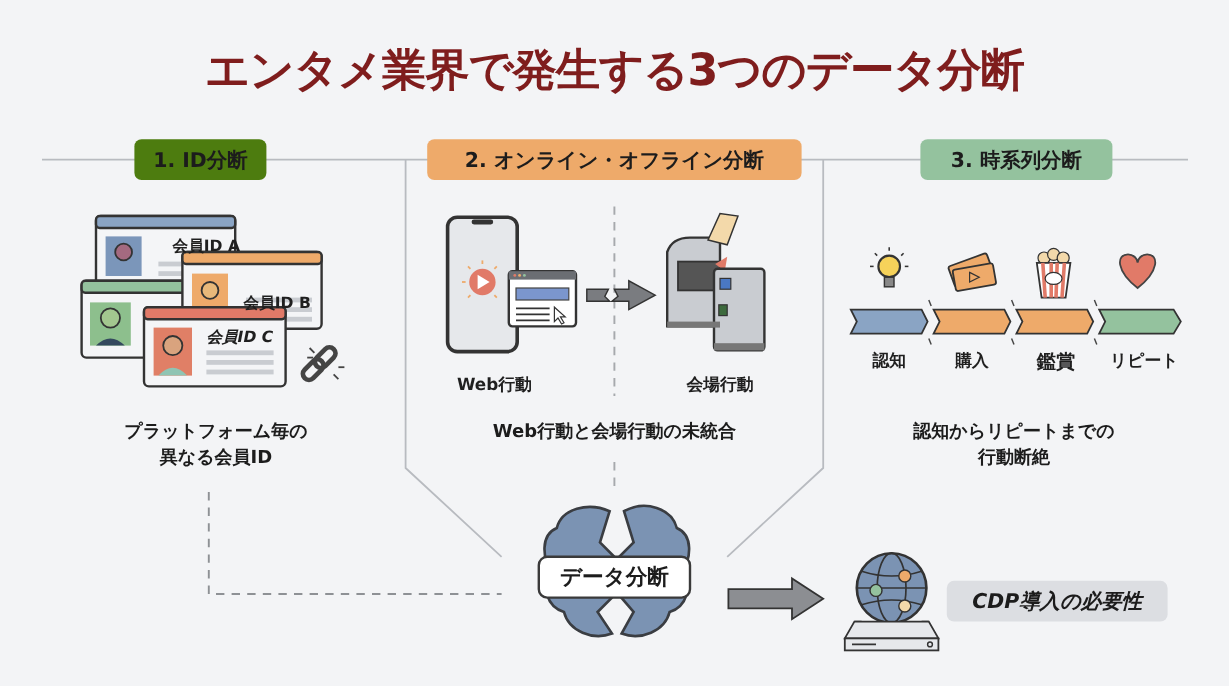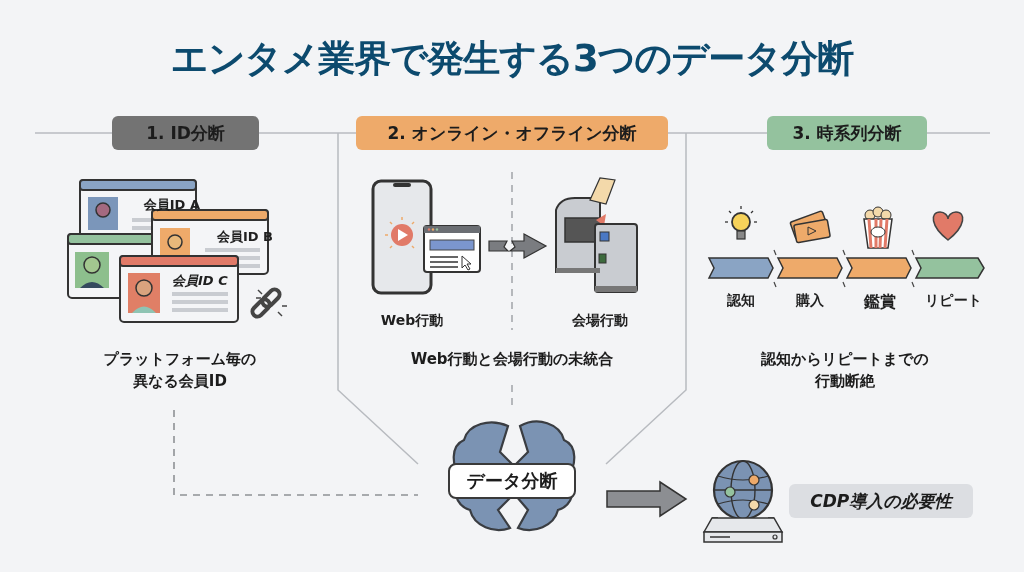--- a/index.html
+++ b/index.html
@@ -1,19 +1,19 @@
 <!DOCTYPE html>
 <html><head>
 <meta charset="utf-8">
 <style>
   * { box-sizing: border-box; margin: 0; padding: 0; }
   html, body { width: 1024px; height: 572px; overflow: hidden; }
   body { background: #f3f4f6; font-family: "DejaVu Sans", sans-serif; position: relative; color: #1c1c1c; }
   .abs { position: absolute; }
-  .title { left: 0; width: 1024px; top: 34px; text-align: center; font-size: 37px; font-weight: bold; letter-spacing: -1px; color: #0c4a6e; }
+  .title { left: 0; width: 1024px; top: 34px; text-align: center; font-size: 37px; font-weight: bold; letter-spacing: -1px; color: #7f1d1d; }
   .badge { top: 116px; height: 34px; border-radius: 6px; font-weight: bold; font-size: 17px; display: flex; align-items: center; justify-content: center; color: #1c1c1c; }
   .lbl { font-weight: bold; font-size: 13px; color: #1f1f1f; text-align: center; }
   .cap { font-weight: bold; font-size: 15px; color: #1c1c1c; text-align: center; line-height: 22px; }
   svg { position: absolute; left: 0; top: 0; }
   .pill { border: 2px solid #3a3a3a; background: #fff; border-radius: 8px; font-weight: bold; font-size: 18px; display: flex; align-items: center; justify-content: center; }
   .cdp { background: #dcdee2; border-radius: 6px; font-weight: bold; font-size: 17px; display: flex; align-items: center; justify-content: center; font-style: italic; }
 </style>
 </head>
 <body>
 
@@ -24,21 +24,21 @@
 
   <polyline points="338,133 338,390 418,464" fill="none" stroke="#b8bbc0" stroke-width="1.5"></polyline>
   <polyline points="686,133 686,390 606,464" fill="none" stroke="#b8bbc0" stroke-width="1.5"></polyline>
 
   <line x1="512" y1="172" x2="512" y2="330" stroke="#a6a9ad" stroke-width="1.6" stroke-dasharray="7,6"></line>
   <line x1="512" y1="385" x2="512" y2="410" stroke="#a6a9ad" stroke-width="1.6" stroke-dasharray="7,6"></line>
 
   <polyline points="174,410 174,495 418,495" fill="none" stroke="#8e9195" stroke-width="1.6" stroke-dasharray="7,6"></polyline>
 </svg>
 
-<div class="abs badge" style="left:112px;width:147px;background:#737373;">1. ID分断</div>
+<div class="abs badge" style="left:112px;width:110px;background:#4d7c0f;">1. ID分断</div>
 <div class="abs badge" style="left:356px;width:312px;background:#eeaa6a;">2. オンライン・オフライン分断</div>
 <div class="abs badge" style="left:767px;width:160px;background:#94c29e;">3. 時系列分断</div>
 
 <svg width="1024" height="572">
 
   <g>
     <rect x="80" y="180" width="116" height="60" rx="4" fill="#f4f5f7" stroke="#333" stroke-width="2"></rect>
     <rect x="80" y="180" width="116" height="10" rx="3" fill="#8aa4c4" stroke="#333" stroke-width="2"></rect>
     <rect x="88" y="197" width="30" height="33" fill="#7b96ba"></rect>
     <circle cx="103" cy="210" r="7" fill="#a46a80" stroke="#333" stroke-width="1.5"></circle>
@@ -78,21 +78,21 @@
   <g stroke="#444" stroke-width="2.2" fill="#8a8c90">
     <rect x="256" y="298" width="10" height="20" rx="5" transform="rotate(45 261 308)" fill="none" stroke-width="4"></rect>
     <rect x="266" y="288" width="10" height="20" rx="5" transform="rotate(45 271 298)" fill="none" stroke-width="4"></rect>
     <line x1="258" y1="290" x2="262" y2="294" stroke-width="1.5"></line>
     <line x1="256" y1="298" x2="261" y2="298" stroke-width="1.5"></line>
     <line x1="278" y1="312" x2="282" y2="316" stroke-width="1.5"></line>
     <line x1="282" y1="306" x2="287" y2="306" stroke-width="1.5"></line>
   </g>
 </svg>
 <div class="abs lbl" style="left:130px;top:196px;width:70px;text-align:right;">会員ID A</div>
-<div class="abs lbl" style="left:203px;top:228px;width:70px;text-align:right;">会員ID B</div>
+<div class="abs lbl" style="left:203px;top:244px;width:70px;text-align:left;">会員ID B</div>
 <div class="abs lbl" style="left:172px;top:272px;width:70px;text-align:left;font-style:italic;">会員ID C</div>
 
 <div class="abs cap" style="left:60px;top:348px;width:240px;">
   <div>プラットフォーム毎の</div>
   <div>異なる会員ID</div>
 </div>
 
 <svg width="1024" height="572">
   <g>
     <rect x="373" y="181" width="58" height="112" rx="8" fill="#e6e8eb" stroke="#333" stroke-width="3"></rect>

